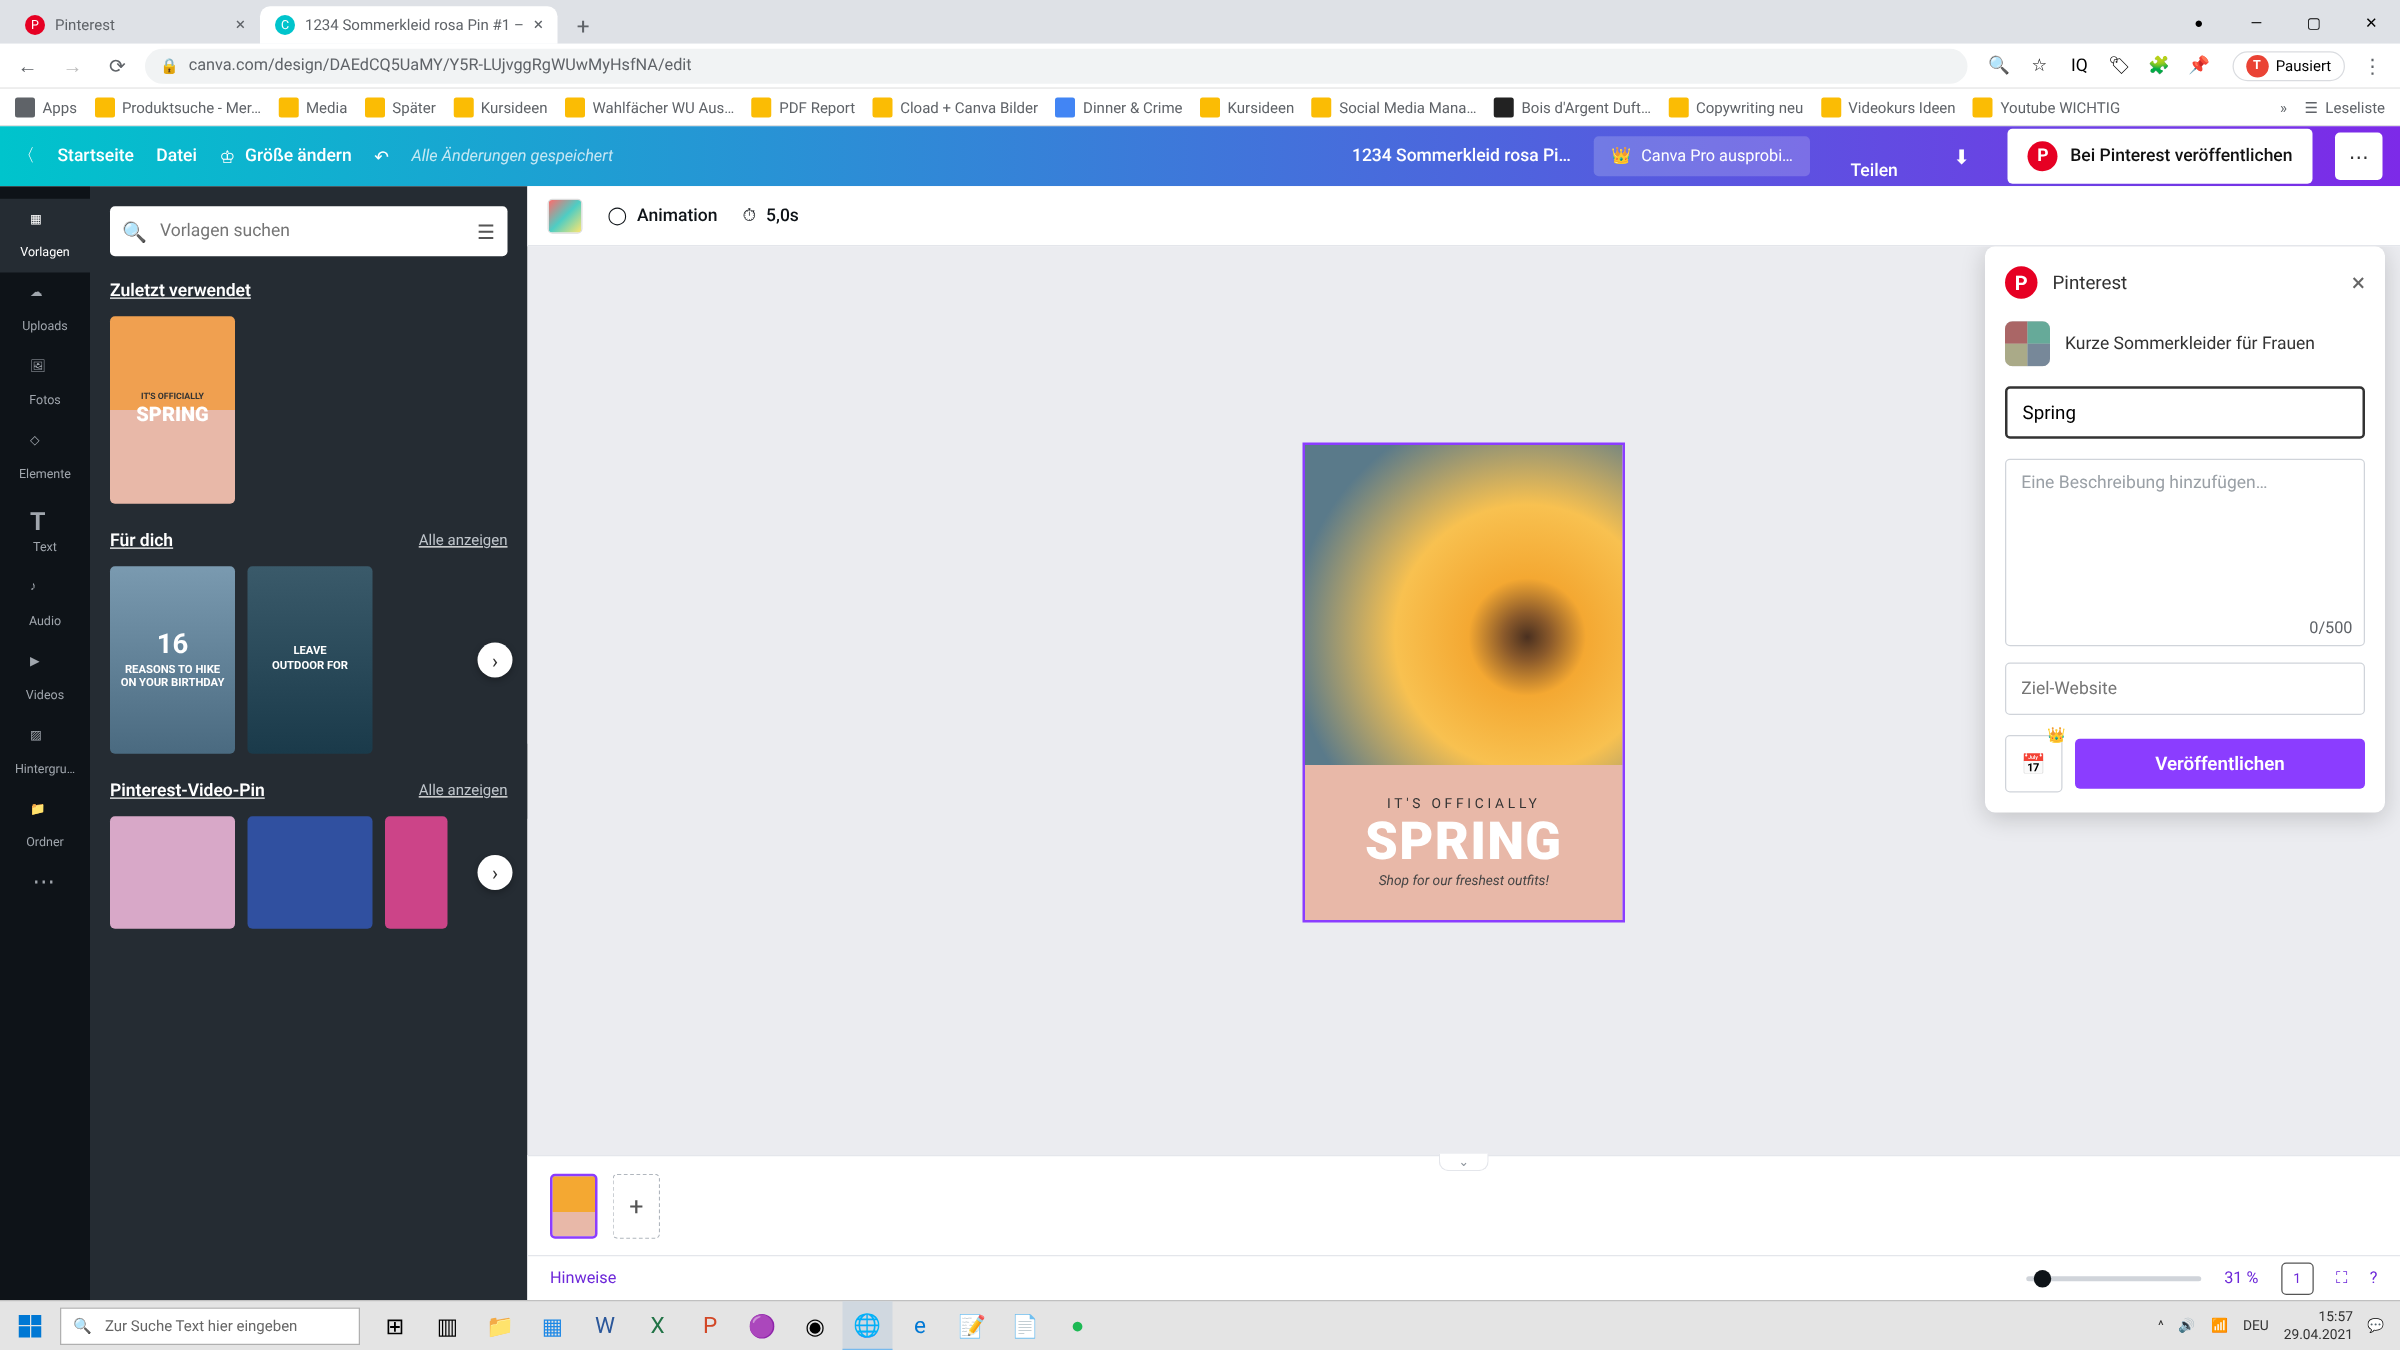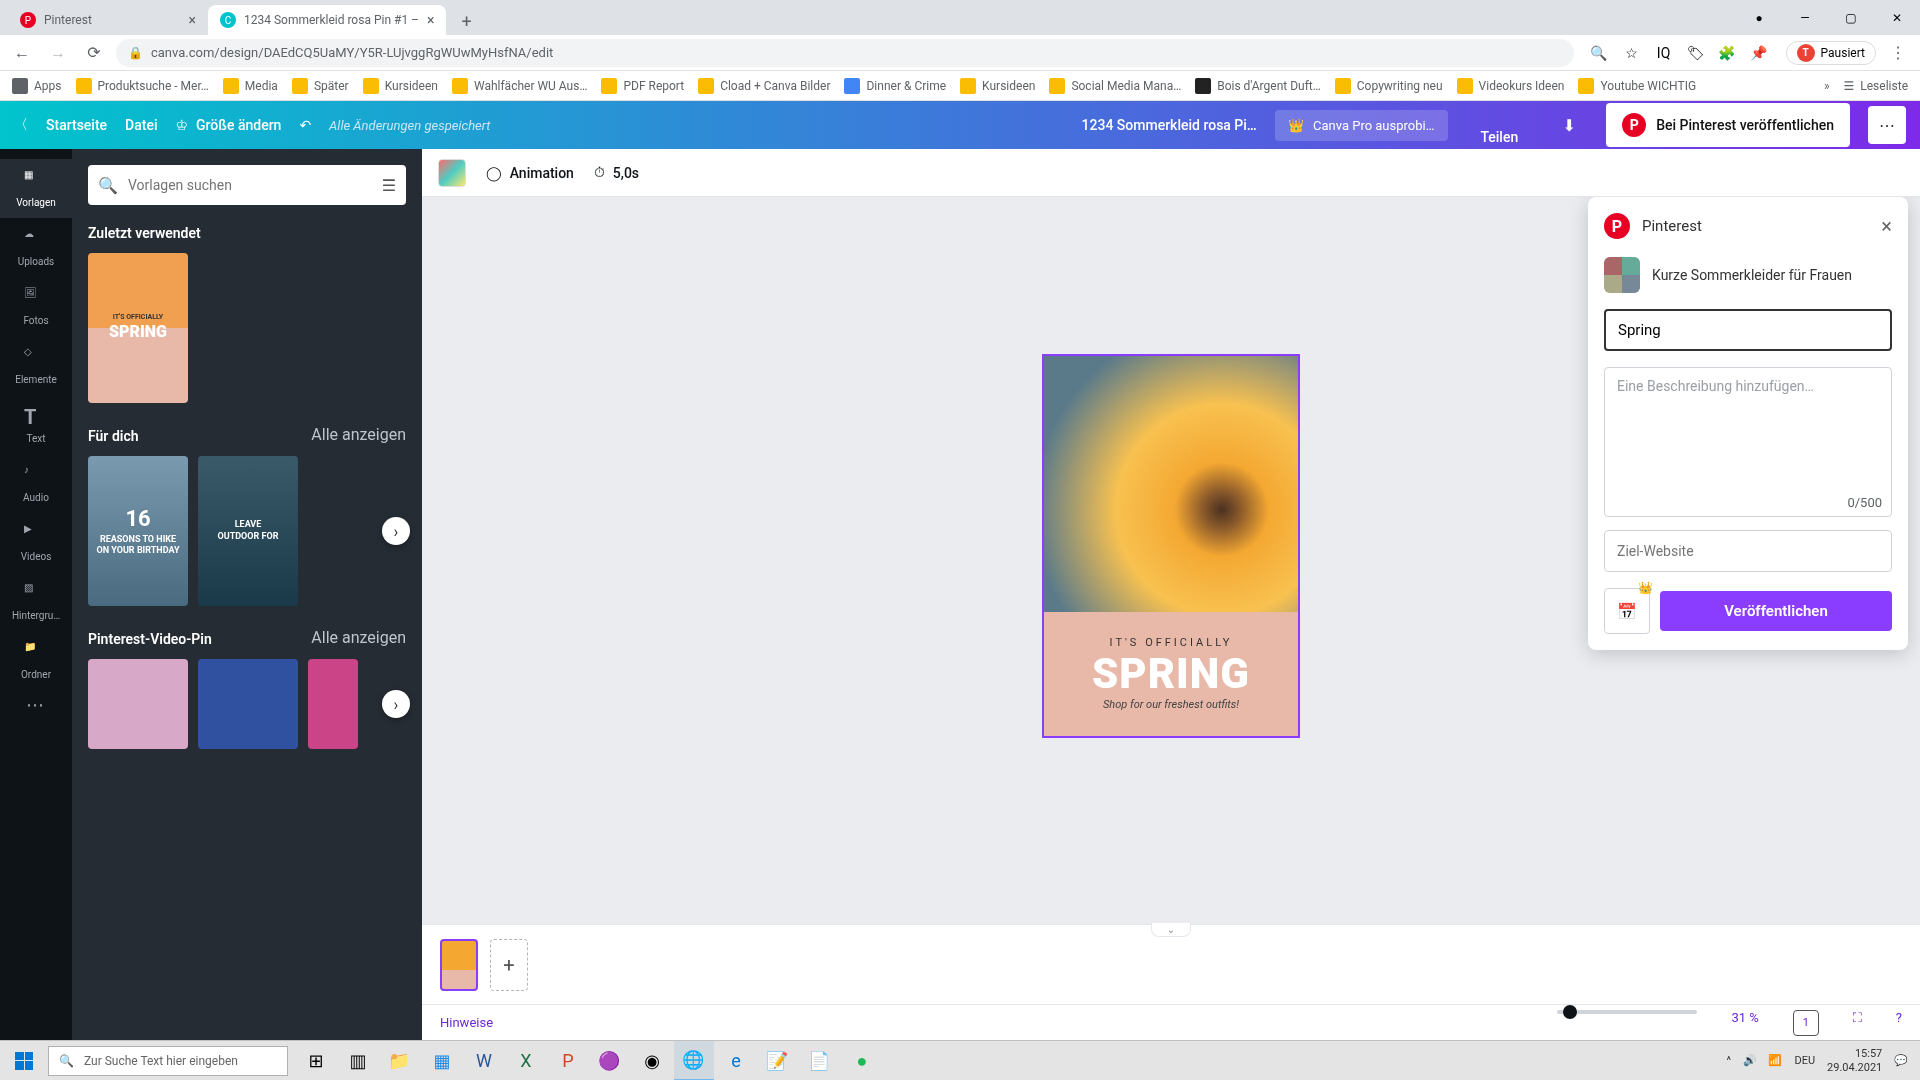--- a/index.html
+++ b/index.html
@@ -51,22 +51,22 @@
 .rail .ritem.active { color: #fff; background: #252c33; }
 .rail .ritem svg, .rail .ritem .ri { width: 24px; height: 24px; }
 .rail .dots { margin-top: 4px; color: #a0a6ad; font-size: 18px; letter-spacing: 2px; }
 
 
 .sidepanel { width: 350px; background: #252c33; padding: 16px; color: #fff; position: relative; overflow: hidden; }
 .search-wrap { display: flex; align-items: center; background: #fff; border-radius: 4px; height: 40px; padding: 0 10px; gap: 10px; margin-bottom: 20px; }
 .search-wrap input { flex: 1; border: none; outline: none; font-size: 14px; background: transparent; }
 .search-wrap .filter { color: #555; }
 .sp-section { margin-bottom: 22px; }
-.sp-head { display: flex; justify-content: space-between; align-items: flex-end; font-size: 14px; font-weight: 600; margin-bottom: 12px; }
-.sp-head .more { font-size: 16px; font-weight: 400; color: #bfc5cb; }
+.sp-head { display: flex; justify-content: space-between; align-items: flex-start; font-size: 14px; font-weight: 600; margin-bottom: 12px; text-decoration: underline; }
+.sp-head .more { font-size: 12px; font-weight: 400; color: #bfc5cb; }
 .thumb-row { display: flex; gap: 10px; position: relative; }
 .thumb { width: 100px; height: 150px; border-radius: 4px; background: #556; overflow: hidden; flex-shrink: 0; position: relative; }
 .thumb.recent { width: 100px; height: 150px; background: linear-gradient(#f0a050 50%, #e8b8a8 50%); }
 .thumb.t1 { background: linear-gradient(#7a9ab0, #4a6a80); }
 .thumb.t2 { background: #222; }
 .thumb.t3 { background: linear-gradient(#3a5a6a, #1a3a4a); }
 .thumb .tlabel { position: absolute; inset: 0; display: flex; flex-direction: column; align-items: center; justify-content: center; font-size: 9px; font-weight: bold; color: #fff; text-align: center; padding: 6px; line-height: 1.3; }
 .thumb .tlabel .big { font-size: 22px; }
 .scroll-arrow { position: absolute; right: -4px; top: 50%; transform: translateY(-50%); width: 28px; height: 28px; background: #fff; border-radius: 50%; display: flex; align-items: center; justify-content: center; color: #333; box-shadow: 0 2px 6px rgba(0,0,0,0.3); }
 .collapse-tab { position: absolute; right: -12px; top: 50%; width: 14px; height: 60px; background: #252c33; border-radius: 0 6px 6px 0; display: flex; align-items: center; justify-content: center; color: #8a9199; font-size: 10px; }
@@ -82,21 +82,21 @@
 .design .band { height: 124px; background: #e8b8a8; display: flex; flex-direction: column; align-items: center; justify-content: center; color: #fff; }
 .design .band .l1 { font-size: 11px; letter-spacing: 3px; color: #333; }
 .design .band .l2 { font-size: 42px; font-weight: 900; letter-spacing: 1px; }
 .design .band .l3 { font-size: 11px; font-style: italic; color: #444; }
 .regen { position: absolute; right: 24px; top: 16px; width: 40px; height: 40px; background: #fff; border-radius: 50%; box-shadow: 0 2px 8px rgba(0,0,0,0.12); display: flex; align-items: center; justify-content: center; color: #555; }
 .page-strip { height: 80px; background: #fff; border-top: 1px solid #e4e6eb; display: flex; align-items: center; padding: 0 18px; gap: 12px; }
 .page-thumb { width: 38px; height: 52px; border: 2px solid #8b3dff; border-radius: 4px; background: linear-gradient(#f4a832 60%, #e8b8a8 60%); position: relative; }
 .add-page { width: 38px; height: 52px; border: 1px dashed #b0b6bd; border-radius: 4px; display: flex; align-items: center; justify-content: center; color: #555; font-size: 20px; }
 .strip-chevron { position: absolute; left: 50%; top: -1px; transform: translateX(-50%); width: 40px; height: 14px; background: #fff; border: 1px solid #e4e6eb; border-top: none; border-radius: 0 0 8px 8px; display: flex; align-items: center; justify-content: center; color: #8a9199; font-size: 10px; }
 .notes-row { height: 36px; background: #fff; border-top: 1px solid #e4e6eb; display: flex; align-items: center; padding: 0 18px; font-size: 13px; color: #6d28d9; gap: 20px; }
-.notes-row .right { margin-left: auto; display: flex; gap: 34px; }
+.notes-row .right { margin-left: auto; display: flex; align-items: center; gap: 18px; }
 .zoom-slider { width: 140px; height: 4px; background: #d0d4da; border-radius: 2px; position: relative; }
 .zoom-slider .knob { position: absolute; left: 6px; top: -5px; width: 14px; height: 14px; background: #0e1318; border-radius: 50%; }
 .grid-ico { width: 26px; height: 26px; border: 1.5px solid #555; border-radius: 4px; display: flex; align-items: center; justify-content: center; font-size: 11px; }
 
 
 .pin-panel { position: absolute; right: 12px; top: 0px; width: 320px; background: #fff; border-radius: 8px; box-shadow: 0 4px 20px rgba(0,0,0,0.18); padding: 16px; z-index: 50; }
 .pin-head { display: flex; align-items: center; gap: 12px; margin-bottom: 18px; }
 .pin-head .plogo { width: 26px; height: 26px; border-radius: 50%; background: #e60023; color: #fff; display: flex; align-items: center; justify-content: center; font-weight: bold; font-size: 16px; }
 .pin-head .title { font-size: 15px; color: #333; }
 .pin-head .close { margin-left: auto; color: #666; font-size: 20px; cursor: pointer; }

